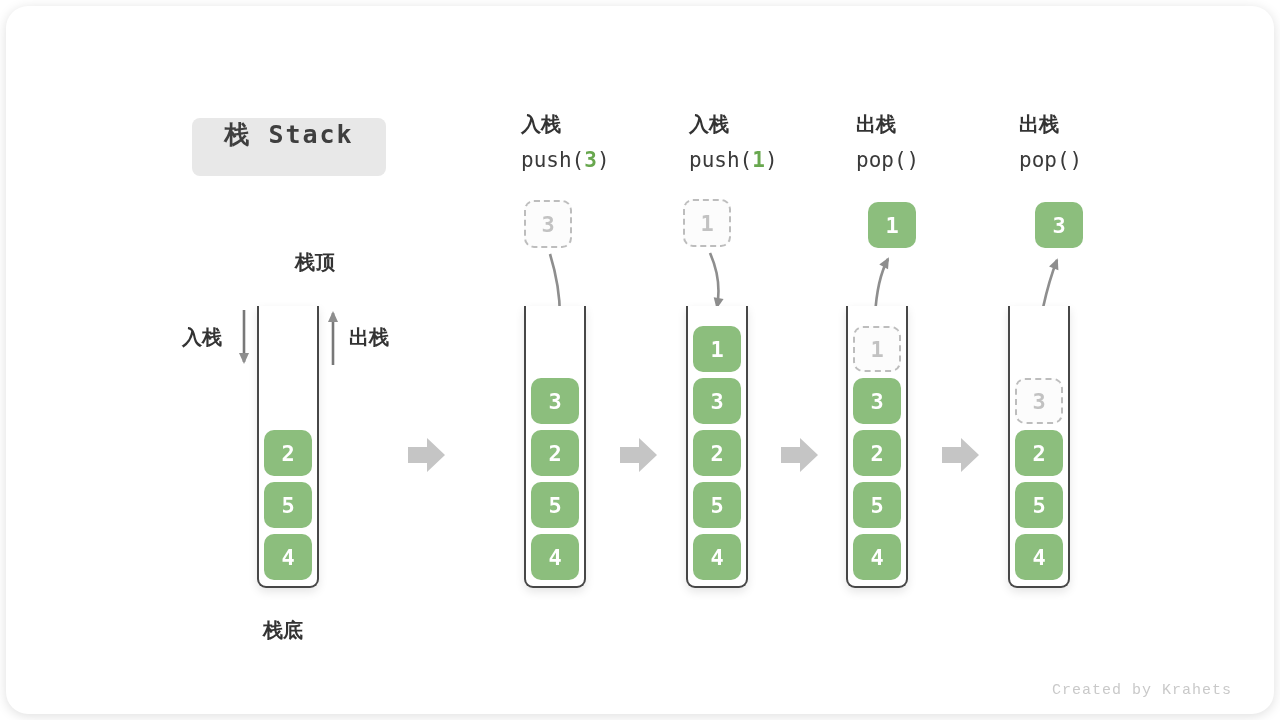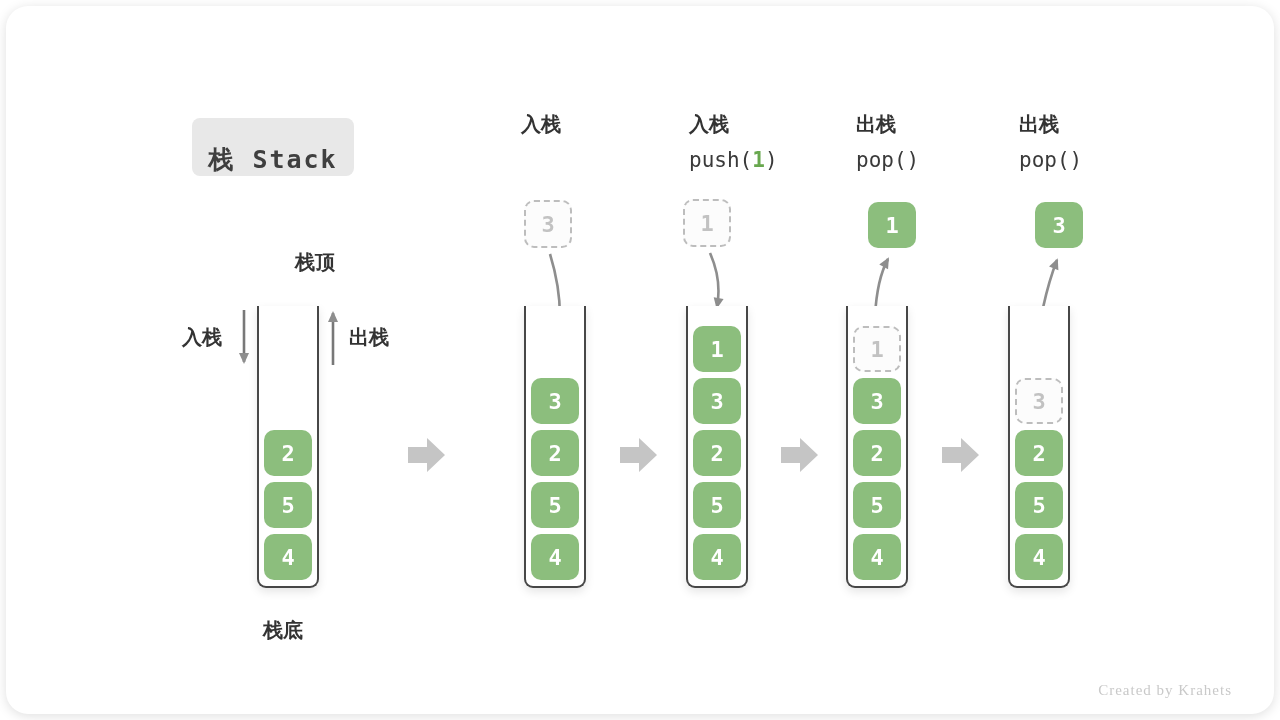--- a/index.html
+++ b/index.html
@@ -17,23 +17,23 @@
   }
   *{margin:0;padding:0;box-sizing:border-box;}
   html,body{width:1280px;height:720px;background:#ffffff;overflow:hidden;
     font-family:"Liberation Sans","DejaVu Sans",sans-serif;}
   .card{
     position:absolute;left:6px;top:6px;width:1268px;height:708px;
     background:#ffffff;border-radius:22px;
     box-shadow:0 2px 12px rgba(0,0,0,0.13);
   }
   .title-box{
-    position:absolute;left:186px;top:112px;width:162px;height:58px;
+    position:absolute;left:186px;top:112px;width:194px;height:58px;
     background:var(--title-bg);border-radius:8px;
-    display:flex;align-items:flex-end;justify-content:center;
+    display:flex;align-items:flex-start;justify-content:center;
     font-family:"DejaVu Sans Mono","DejaVu Sans",monospace;
     font-size:25px;font-weight:bold;color:#3F3F3F;letter-spacing:2px;
   }
   .op-header{position:absolute;top:104px;width:170px;}
   .op-header .op-label{display:block;font-size:20px;font-weight:bold;color:#333;line-height:28px;}
   .op-header .op-code{display:block;margin-top:9px;font-family:"DejaVu Sans Mono",monospace;
     font-size:21px;color:#3A3A3A;line-height:26px;}
   .op-code .arg{color:var(--green-dark);font-weight:bold;}
   .h1{left:515px}.h2{left:683px}.h3{left:850px}.h4{left:1013px}
 
@@ -74,35 +74,36 @@
     border:2px dashed var(--dash-border);color:var(--dash-text);
   }
   .float-box.popped{background:var(--green);color:#fff;}
   .f2{left:518px;top:194px}.f3{left:677px;top:193px}
   .f4{left:862px;top:196px}.f5{left:1029px;top:196px}
 
   .arrows{position:absolute;left:0;top:0;width:1280px;height:720px;pointer-events:none;}
 
   .footer{
     position:absolute;right:42px;top:676px;
-    font-family:Liberation Serif, serif;font-size:15px;color:var(--footer-text);
+    font-family:Liberation Mono, monospace;font-size:15px;color:var(--footer-text);
     letter-spacing:1px;
   }
 </style>
 </head>
 <body>
 
 <div class="card">
 
   <div class="title-box">
     <span>栈 Stack</span>
   </div>
 
   <div class="op-header h1">
     <span class="op-label">入栈</span>
+    <span class="op-code"><span>push(</span><span class="arg">3</span><span>)</span></span>
   </div>
   <div class="op-header h2">
     <span class="op-label">入栈</span>
     <span class="op-code"><span>push(</span><span class="arg">1</span><span>)</span></span>
   </div>
   <div class="op-header h3">
     <span class="op-label">出栈</span>
     <span class="op-code"><span>pop(</span><span class="arg"></span><span>)</span></span>
   </div>
   <div class="op-header h4">

